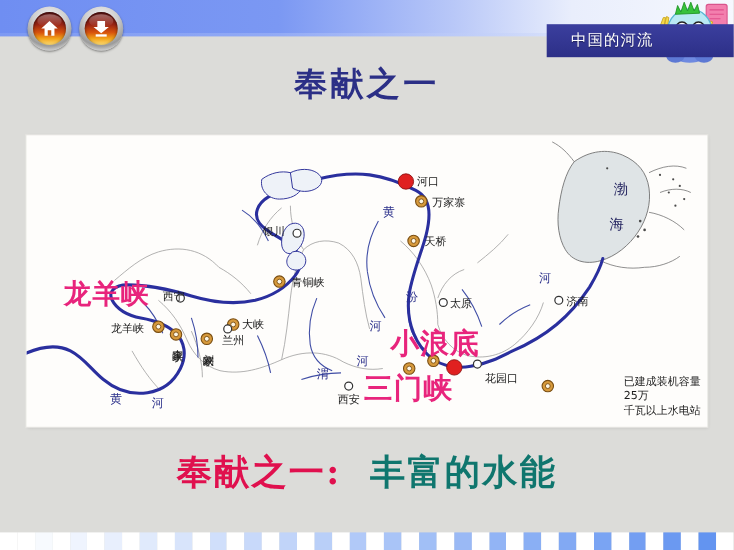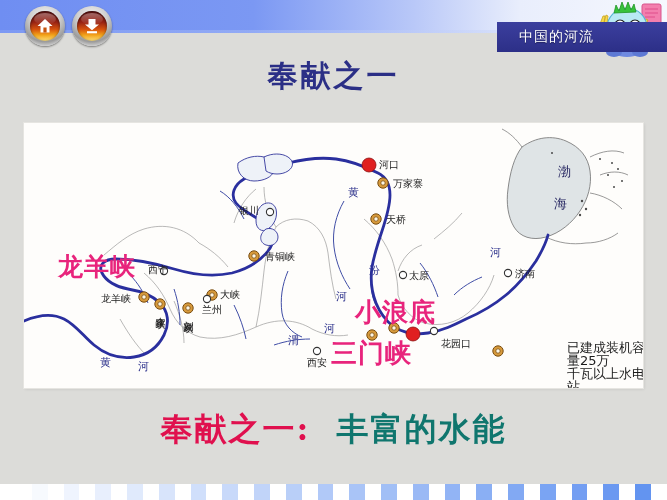--- a/index.html
+++ b/index.html
@@ -78,21 +78,21 @@
   .sea-char{
     position:absolute;font-size:13px;color:#23235f;white-space:nowrap;
     font-family:"DejaVu Serif","Liberation Serif",serif;
   }
   .hl{
     position:absolute;color:#e8247c;font-weight:bold;white-space:nowrap;
     font-family:"DejaVu Sans","Liberation Sans",sans-serif;
     letter-spacing:1px;
   }
   #legend-text{
-    position:absolute;left:543px;top:218px;width:80px;font-size:13px;
+    position:absolute;left:543px;top:218px;width:80px;font-size:10px;
     line-height:13px;color:#1b1b1b;
     font-family:"DejaVu Sans","Liberation Sans",sans-serif;
   }
   
   #caption{
     position:absolute;left:0;top:408px;width:667px;text-align:center;
     font-size:32px;font-weight:bold;letter-spacing:2px;
     font-family:"DejaVu Serif","Liberation Serif",serif;
   }
   #caption-a{color:#e0104e;}

